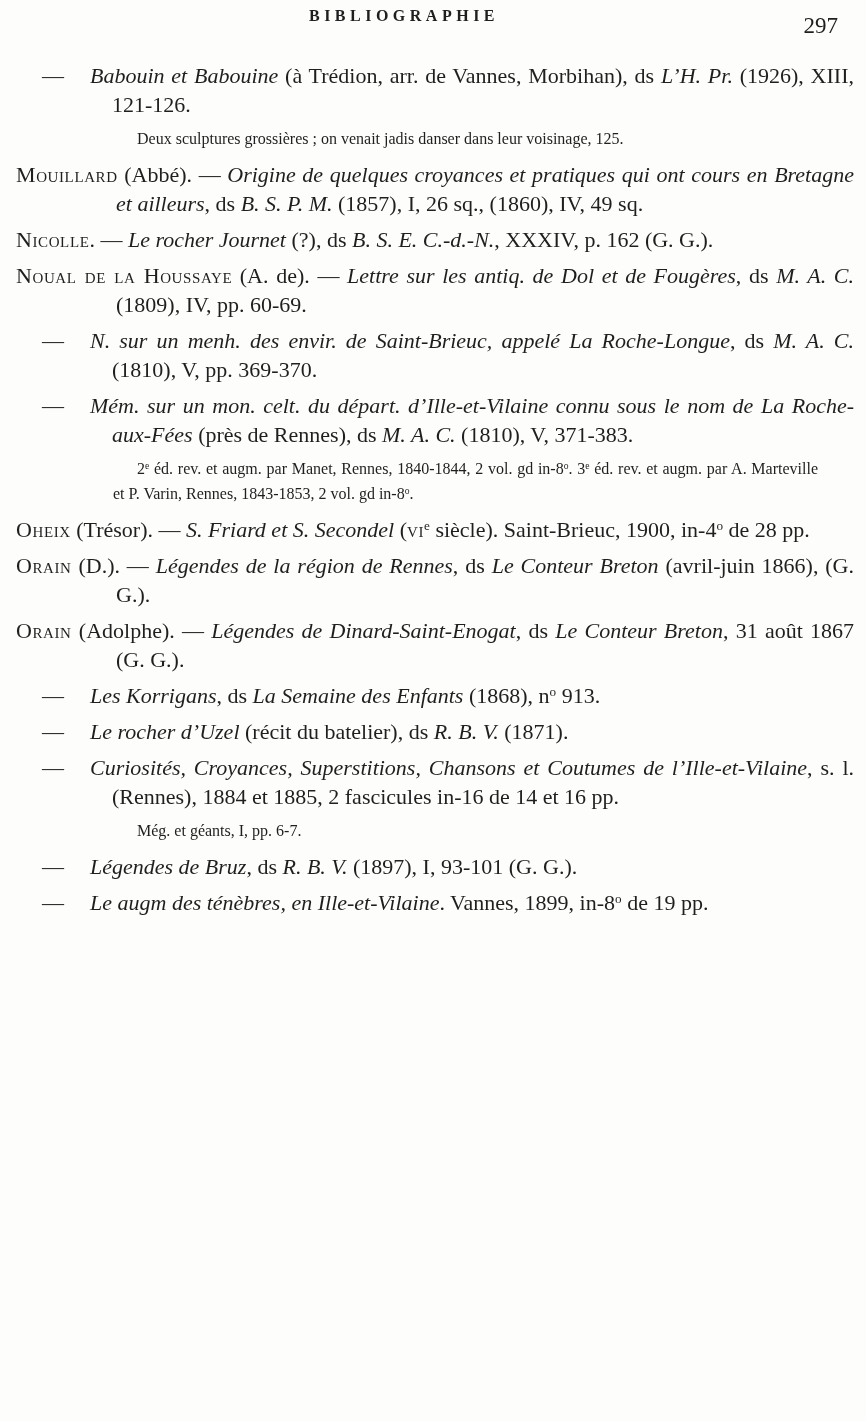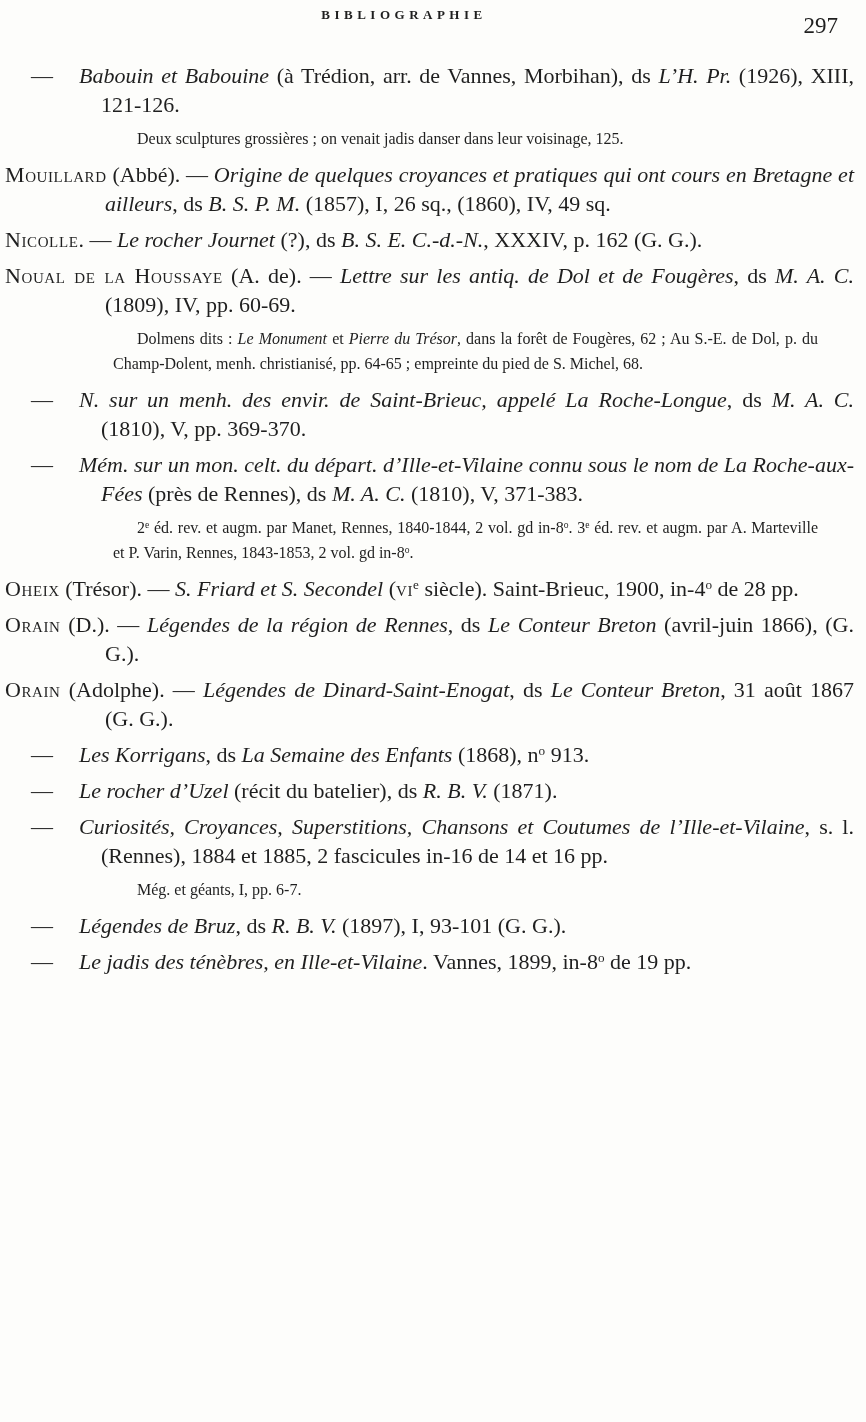--- a/index.html
+++ b/index.html
@@ -9,32 +9,32 @@
     margin:0 auto;
     background:#fdfdfb;
     color:#1f1f1f;
     font-family:"Liberation Serif","DejaVu Serif",serif;
     overflow:hidden;
   }
   .page-header { position:relative; height:30px; padding-top:7px; }
   .running-title {
     position:absolute; left:0; top:7px; width:808px;
     text-align:center;
-    font-size:13px; font-weight:bold; letter-spacing:4.5px;
+    font-size:16px; font-weight:bold; letter-spacing:4.5px;
   }
   .page-number {
     position:absolute; right:28px; top:1px;
     font-size:23px;
     margin-top:12px;
   }
   .bibliography { padding:24px 12px 0 4px; }
   .entry {
     font-size:22px; line-height:29px;
     text-align:justify;
-    margin:0 0 7px 1px;
+    margin:0 0 7px 12px;
   }
   .entry.author { padding-left:100px; text-indent:-100px; }
   .entry.dash   { padding-left:96px;  text-indent:-92px; }
   .dash-glyph {
     display:inline-block; width:70px;
     padding-left:22px; box-sizing:border-box;
     text-indent:0;
   }
   .note {
     font-size:16px; line-height:25px;
@@ -55,27 +55,26 @@
   <header class="page-header">
     <span class="running-title">BIBLIOGRAPHIE</span>
     <span class="page-number">297</span>
   </header>
   <main class="bibliography">
       <p class="entry dash"><span class="dash-glyph">—</span><span class="seg-i">Babouin et Babouine</span><span class="seg-r"> (à Trédion, arr. de Vannes, Morbihan), ds </span><span class="seg-i">L’H. Pr.</span><span class="seg-r"> (1926), XIII, 121-126.</span></p>
       <p class="note"><span class="seg-r">Deux sculptures grossières ; on venait jadis danser dans leur voisinage, 125.</span></p>
       <p class="entry author"><span class="seg-sc">Mouillard</span><span class="seg-r"> (Abbé). — </span><span class="seg-i">Origine de quelques croyances et pratiques qui ont cours en Bretagne et ailleurs</span><span class="seg-r">, ds </span><span class="seg-i">B. S. P. M.</span><span class="seg-r"> (1857), I, 26 sq., (1860), IV, 49 sq.</span></p>
       <p class="entry author"><span class="seg-sc">Nicolle</span><span class="seg-r">. — </span><span class="seg-i">Le rocher Journet</span><span class="seg-r"> (?), ds </span><span class="seg-i">B. S. E. C.-d.-N.</span><span class="seg-r">, XXXIV, p. 162 (G. G.).</span></p>
       <p class="entry author"><span class="seg-sc">Noual de la Houssaye</span><span class="seg-r"> (A. de). — </span><span class="seg-i">Lettre sur les antiq. de Dol et de Fougères</span><span class="seg-r">, ds </span><span class="seg-i">M. A. C.</span><span class="seg-r"> (1809), IV, pp. 60-69.</span></p>
-      <p class="note"><span class="seg-r">Dolmens dits : </span><span class="seg-i">Le Monument</span><span class="seg-r"> et </span><span class="seg-i">Pierre du Trésor</span><span class="seg-r">, dans la forêt de Fougères, 62 ; Au S.-E. de Dol, p. du Champ-Dolent, menh. christianisé, pp. 64-65 ; empreinte du pied de S. Michel, 68.</span></p>
       <p class="entry dash"><span class="dash-glyph">—</span><span class="seg-i">N. sur un menh. des envir. de Saint-Brieuc, appelé La Roche-Longue</span><span class="seg-r">, ds </span><span class="seg-i">M. A. C.</span><span class="seg-r"> (1810), V, pp. 369-370.</span></p>
       <p class="entry dash"><span class="dash-glyph">—</span><span class="seg-i">Mém. sur un mon. celt. du départ. d’Ille-et-Vilaine connu sous le nom de La Roche-aux-Fées</span><span class="seg-r"> (près de Rennes), ds </span><span class="seg-i">M. A. C.</span><span class="seg-r"> (1810), V, 371-383.</span></p>
       <p class="note"><span class="seg-r">2</span><span class="seg-sup">e</span><span class="seg-r"> éd. rev. et augm. par Manet, Rennes, 1840-1844, 2 vol. gd in-8</span><span class="seg-sup">o</span><span class="seg-r">. 3</span><span class="seg-sup">e</span><span class="seg-r"> éd. rev. et augm. par A. Marteville et P. Varin, Rennes, 1843-1853, 2 vol. gd in-8</span><span class="seg-sup">o</span><span class="seg-r">.</span></p>
       <p class="entry author"><span class="seg-sc">Oheix</span><span class="seg-r"> (Trésor). — </span><span class="seg-i">S. Friard et S. Secondel</span><span class="seg-r"> (</span><span class="seg-sc">vi</span><span class="seg-sup">e</span><span class="seg-r"> siècle). Saint-Brieuc, 1900, in-4</span><span class="seg-sup">o</span><span class="seg-r"> de 28 pp.</span></p>
       <p class="entry author"><span class="seg-sc">Orain</span><span class="seg-r"> (D.). — </span><span class="seg-i">Légendes de la région de Rennes</span><span class="seg-r">, ds </span><span class="seg-i">Le Conteur Breton</span><span class="seg-r"> (avril-juin 1866), (G. G.).</span></p>
       <p class="entry author"><span class="seg-sc">Orain</span><span class="seg-r"> (Adolphe). — </span><span class="seg-i">Légendes de Dinard-Saint-Enogat</span><span class="seg-r">, ds </span><span class="seg-i">Le Conteur Breton</span><span class="seg-r">, 31 août 1867 (G. G.).</span></p>
       <p class="entry dash"><span class="dash-glyph">—</span><span class="seg-i">Les Korrigans</span><span class="seg-r">, ds </span><span class="seg-i">La Semaine des Enfants</span><span class="seg-r"> (1868), n</span><span class="seg-sup">o</span><span class="seg-r"> 913.</span></p>
       <p class="entry dash"><span class="dash-glyph">—</span><span class="seg-i">Le rocher d’Uzel</span><span class="seg-r"> (récit du batelier), ds </span><span class="seg-i">R. B. V.</span><span class="seg-r"> (1871).</span></p>
       <p class="entry dash"><span class="dash-glyph">—</span><span class="seg-i">Curiosités, Croyances, Superstitions, Chansons et Coutumes de l’Ille-et-Vilaine</span><span class="seg-r">, s. l. (Rennes), 1884 et 1885, 2 fascicules in-16 de 14 et 16 pp.</span></p>
       <p class="note"><span class="seg-r">Még. et géants, I, pp. 6-7.</span></p>
       <p class="entry dash"><span class="dash-glyph">—</span><span class="seg-i">Légendes de Bruz</span><span class="seg-r">, ds </span><span class="seg-i">R. B. V.</span><span class="seg-r"> (1897), I, 93-101 (G. G.).</span></p>
-      <p class="entry dash"><span class="dash-glyph">—</span><span class="seg-i">Le jadis des ténèbres, en Ille-et-Vilaine</span><span class="seg-r">. Vannes, 1899, in-8</span><span class="seg-sup">o</span><span class="seg-r"> de 19 pp.</span></p>
+      <p class="entry dash"><span class="dash-glyph">—</span><span class="seg-i">Le augm des ténèbres, en Ille-et-Vilaine</span><span class="seg-r">. Vannes, 1899, in-8</span><span class="seg-sup">o</span><span class="seg-r"> de 19 pp.</span></p>
     </main>
 </div>
 
 </body></html>

